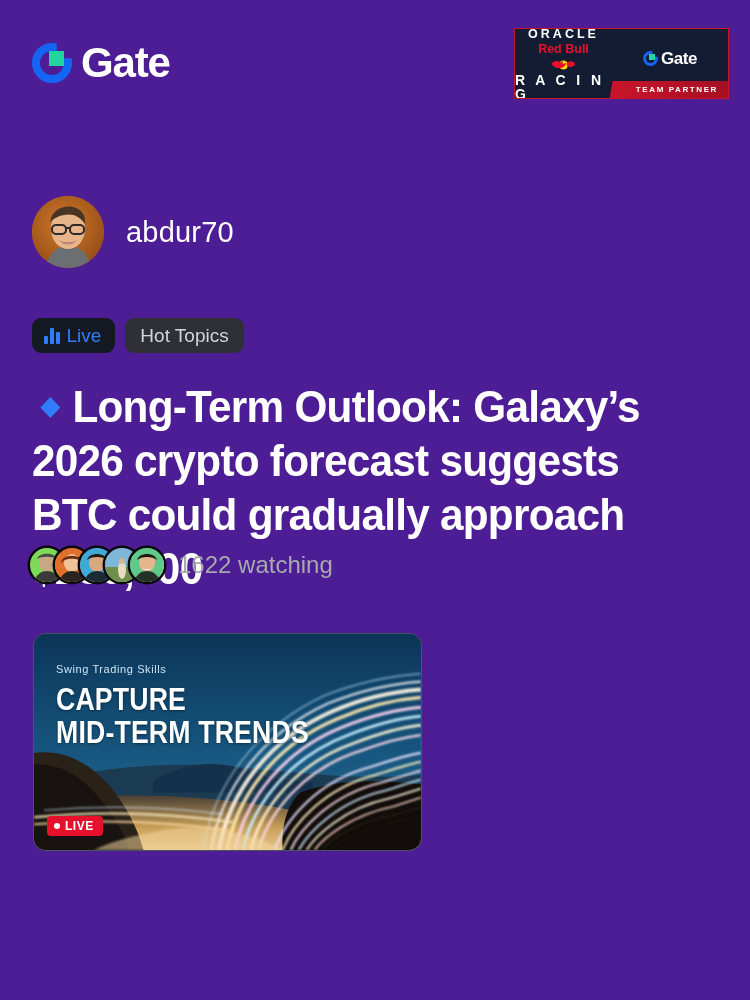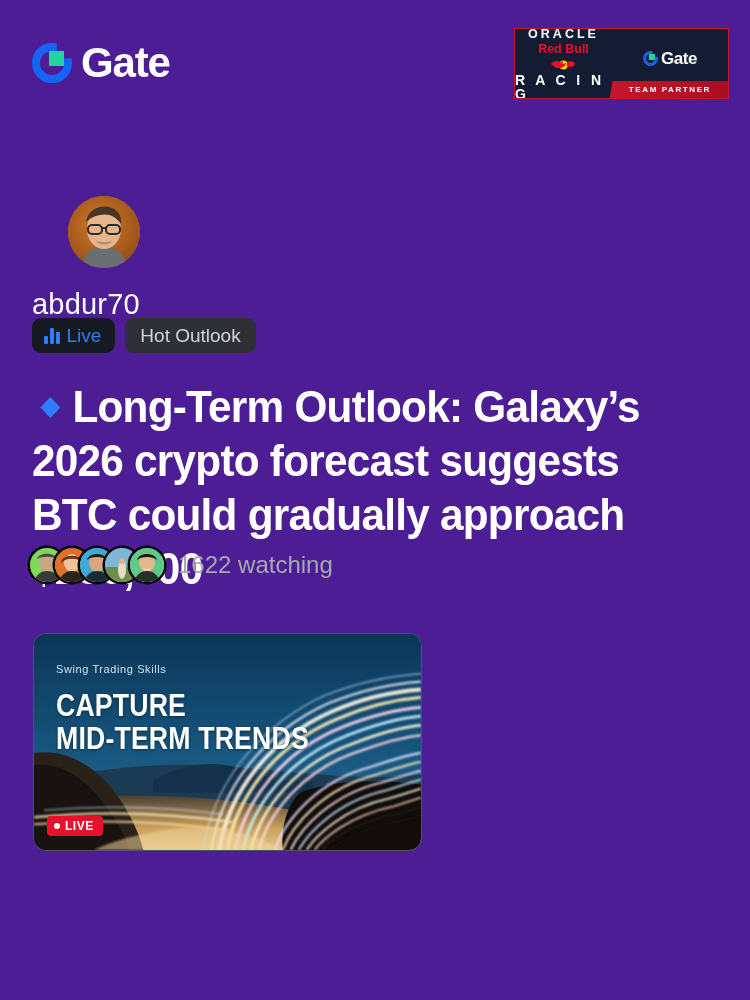--- a/index.html
+++ b/index.html
@@ -63,28 +63,28 @@
   .pg-mark .ring {
     position:absolute; inset:0; border-radius:50%;
     border:3.2px solid #1565f5;
     clip-path: polygon(0 0, 62% 0, 62% 38%, 100% 38%, 100% 100%, 0 100%);
   }
   .pg-mark .sq { position:absolute; right:3px; top:3px; width:6px; height:6px; background:#21d4a0; }
   .pg-name { color:#fff; font-size:17px; font-weight:700; letter-spacing:-0.5px; line-height:1; }
   .team-partner {
     position:absolute; right:0; bottom:0; width:125px; height:17px;
     background:linear-gradient(100deg, transparent 0, transparent 9px, #c8152b 10px, #a50f22 100%);
-    display:flex; align-items:center; justify-content:flex-end; padding-right:17px;
+    display:flex; align-items:center; justify-content:flex-end; padding-right:10px;
   }
   .team-partner span {
     color:#ffffff; font-size:8px; font-weight:700; letter-spacing:1.6px; line-height:1;
   }
 
   
-  .user-row { position:absolute; left:32px; top:196px; display:flex; align-items:flex-end; gap:22px;flex-direction:column; }
+  .user-row { position:absolute; left:32px; top:196px; display:flex; align-items:center; gap:22px; }
   .avatar-lg {
     width:72px; height:72px; border-radius:50%; flex:none; position:relative;
     overflow:hidden; background:#b5651f;
   }
   .avatar-lg svg { display:block; width:100%; height:100%; }
   .username { color:#ffffff; font-size:29px; font-weight:400; letter-spacing:0.2px; line-height:1; }
 
   
   .badges { position:absolute; left:32px; top:318px; display:flex; align-items:center; gap:10px; }
   .badge-live {
@@ -133,21 +133,21 @@
     position:absolute; left:33px; top:633px;
     width:389px; height:218px;
     border-radius:13px; overflow:hidden;
     border:1px solid #4a5560;
     background:#0d2e4d;
   }
   .thumb svg { position:absolute; inset:0; width:100%; height:100%; display:block; }
   .thumb-texts { position:absolute; left:22px; top:30px; }
   .t-kicker {
     color:#cfe3f2; font-size:11px; font-weight:500; letter-spacing:0.6px;
-    line-height:1; margin-bottom:16px;
+    line-height:1; margin-bottom:10px;
   }
   .t-h1, .t-h2 {
     color:#ffffff; font-weight:700; line-height:0.96; letter-spacing:0.2px;
     font-family:"Liberation Sans Narrow","Liberation Sans", sans-serif;
     transform:scaleX(0.86); transform-origin:left center;
     text-shadow:0 1px 3px rgba(0,0,0,.45);
   }
   .t-h1 { font-size:31px; }
   .t-h2 { font-size:31px; margin-top:3px; }
   .live-pill {
@@ -227,21 +227,21 @@
 
   <div class="badges">
     <div class="badge-live">
       <span class="bars">
           <i></i>
           <i></i>
           <i></i>
         </span>
       <span class="badge-live-label">Live</span>
     </div>
-    <div class="badge-topic">Hot Outlook</div>
+    <div class="badge-topic">Hot Topics</div>
   </div>
 
   <div class="headline">
     <span class="diamond"></span><span>Long-Term Outlook: Galaxy’s 2026 crypto forecast suggests BTC could gradually approach $250,000</span>
   </div>
 
   <div class="watching">
     <div class="stack">
       <span class="av">
         <svg viewBox="0 0 34 34">

